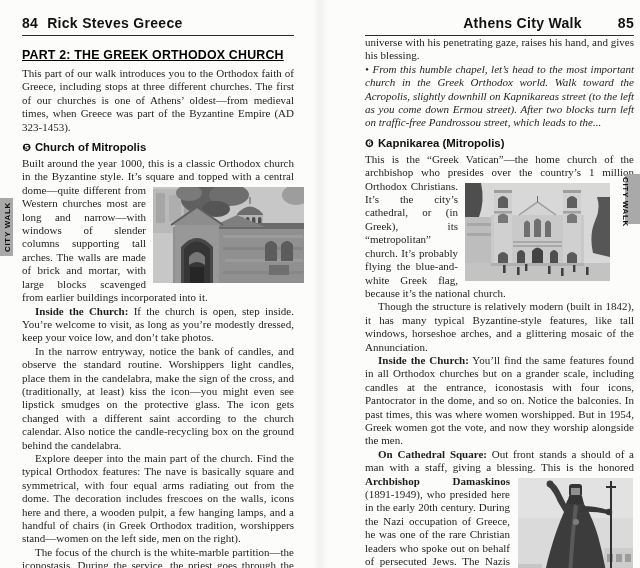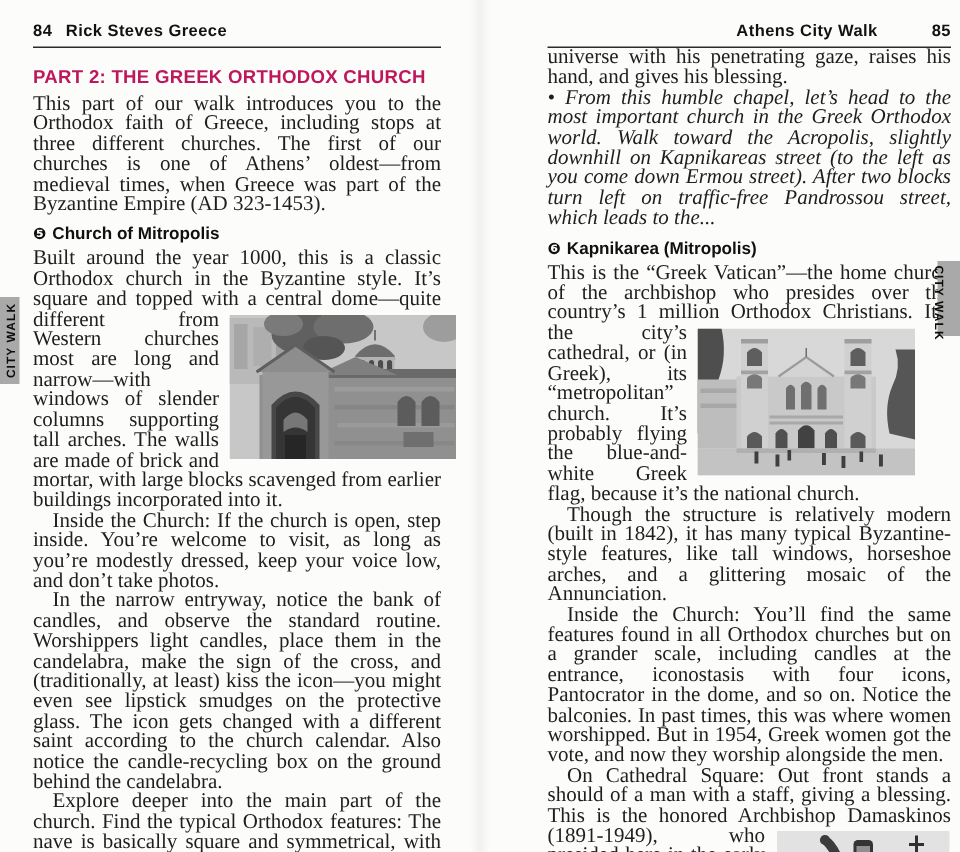--- a/index.html
+++ b/index.html
@@ -4,32 +4,32 @@
 <style>
   html,body{margin:0;padding:0;background:#e9e9e9;}
   .spread{position:relative;width:640px;height:568px;background:#fcfcfa;overflow:hidden;
           font-family:"Liberation Serif",serif;color:#1e1e1e;}
   .page{position:absolute;top:0;height:100%;box-sizing:border-box;}
   .page-left{left:0;width:320px;padding:15px 26px 0 22px;}
   .page-right{left:320px;width:320px;padding:15px 6px 0 45px;}
   .gutter{position:absolute;left:313px;top:0;width:14px;height:100%;
           background:linear-gradient(90deg,rgba(0,0,0,0) 0%,rgba(0,0,0,0.045) 50%,rgba(0,0,0,0) 100%);}
   .page-header{display:flex;align-items:baseline;gap:9px;
-               font-family:"Liberation Sans",sans-serif;font-weight:700;font-size:11px;
+               font-family:"Liberation Sans",sans-serif;font-weight:700;font-size:14px;
                letter-spacing:0.3px;color:#111;border-bottom:1.2px solid #2b2b2b;padding-bottom:4px;}
   .page-right .page-header{justify-content:flex-end;gap:36px;}
   .h1{font-family:"Liberation Sans",sans-serif;font-weight:700;font-size:12.4px;line-height:15px;
-      letter-spacing:0.2px;color:#be185d;margin:12px 0 4px 0;}
+      letter-spacing:0.2px;color:#000000;margin:12px 0 4px 0;text-decoration:underline;}
   .h2{font-family:"Liberation Sans",sans-serif;font-weight:700;font-size:11.4px;line-height:14px;
       color:#101010;margin:6px 0 3px 0;}
   .h2 .num{font-family:"DejaVu Sans",sans-serif;font-size:10.5px;margin-right:4px;}
-  p{margin:0;font-size:14px;line-height:13.4px;text-align:justify;hyphens:auto;}
+  p{margin:0;font-size:11px;line-height:13.4px;text-align:justify;hyphens:auto;}
   p.ind{text-indent:13px;}
   p.it{font-style:italic;}
-  p span.b{font-weight:400;}
+  p span.b{font-weight:700;}
   .fig{float:right;display:block;}
   .fig svg{display:block;width:100%;height:100%;}
   .fig-church{width:151px;height:96px;margin:3px -10px 5px 7px;}
   .fig-cathedral{width:145px;height:98px;margin:3px 24px 5px 7px;}
   .fig-statue{width:115px;height:137px;margin:3px 1px 5px 8px;}
   .tab{position:absolute;z-index:5;}
   .tab-left{left:0;top:196px;width:16px;height:62px;}
   .tab-right{right:0;top:170px;width:26px;height:64px;}
   .tab-band{position:absolute;background:#a9a9a9;}
   .tab-left .tab-band{left:0;top:2px;width:13px;height:58px;}

